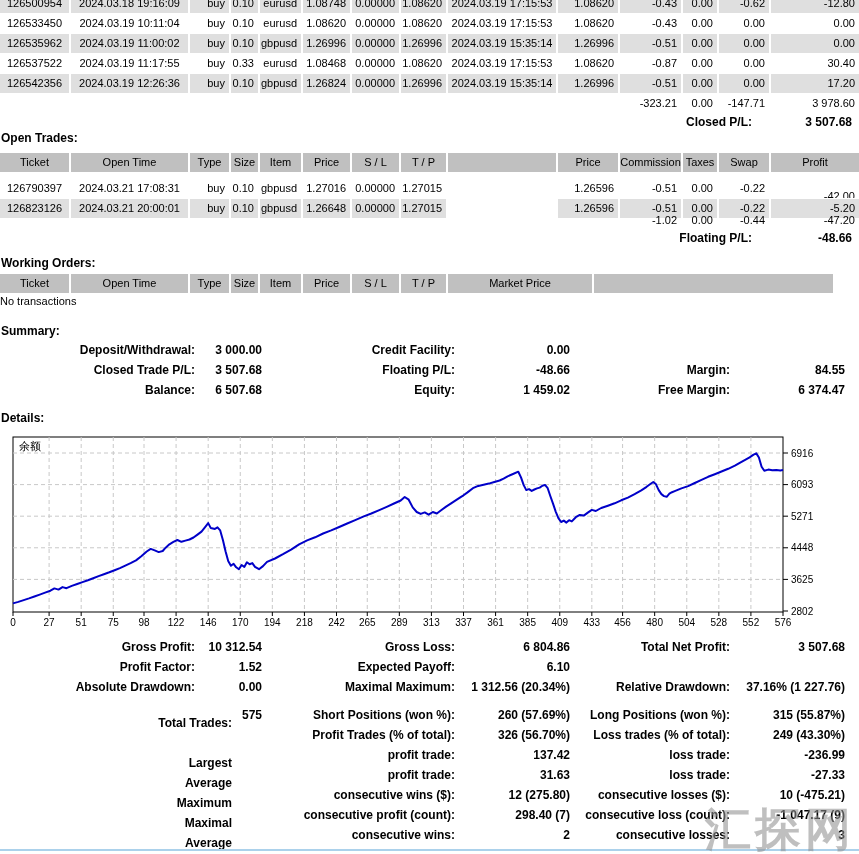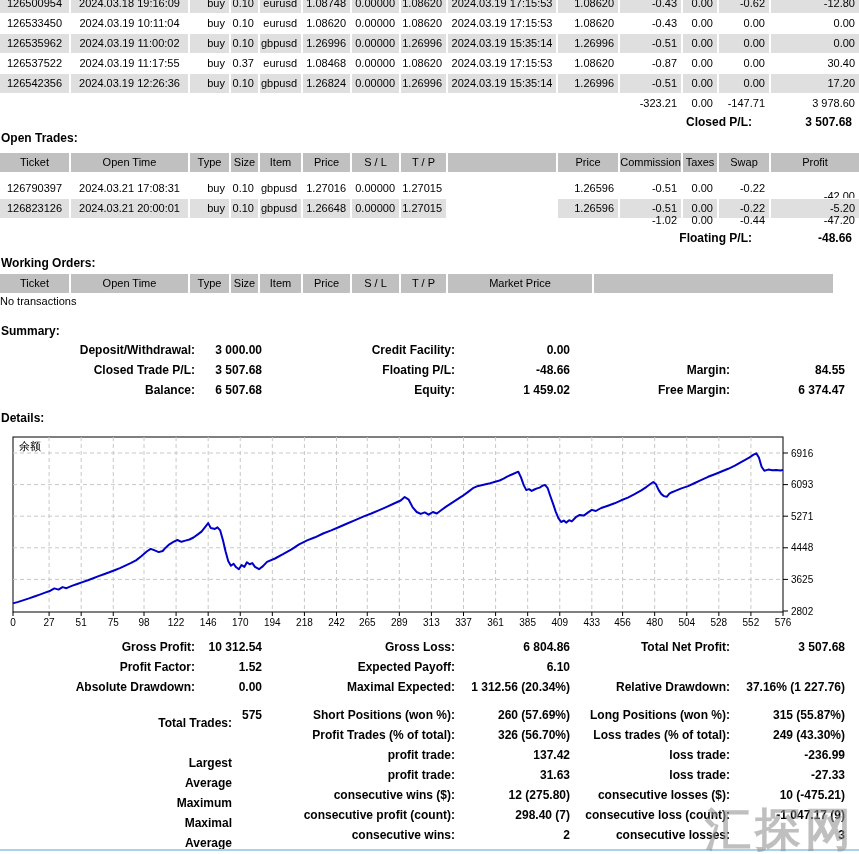--- a/index.html
+++ b/index.html
@@ -82,21 +82,21 @@
         <div class="cell right shaded" style="width: 60px;">1.26996</div>
         <div class="cell right shaded" style="width: 61px;">-0.51</div>
         <div class="cell right shaded" style="width: 34px;">0.00</div>
         <div class="cell right shaded" style="width: 50px;">0.00</div>
         <div class="cell right shaded" style="width: 88px;">0.00</div>
       </div>
       <div class="trow">
         <div class="cell center plain" style="width: 69px;">126537522</div>
         <div class="cell center plain" style="width: 117px;">2024.03.19 11:17:55</div>
         <div class="cell right plain" style="width: 39px;">buy</div>
-        <div class="cell right plain" style="width: 27px;">0.37</div>
+        <div class="cell right plain" style="width: 27px;">0.33</div>
         <div class="cell right plain" style="width: 41px;">eurusd</div>
         <div class="cell right plain" style="width: 47px;">1.08468</div>
         <div class="cell right plain" style="width: 47px;">0.00000</div>
         <div class="cell right plain" style="width: 45px;">1.08620</div>
         <div class="cell center plain" style="width: 108px;">2024.03.19 17:15:53</div>
         <div class="cell right plain" style="width: 60px;">1.08620</div>
         <div class="cell right plain" style="width: 61px;">-0.87</div>
         <div class="cell right plain" style="width: 34px;">0.00</div>
         <div class="cell right plain" style="width: 50px;">0.00</div>
         <div class="cell right plain" style="width: 88px;">30.40</div>
@@ -350,21 +350,21 @@
         <span class="sc1">Profit Factor:</span>
         <span class="sv1">1.52</span>
         <span class="sc2">Expected Payoff:</span>
         <span class="sv2">6.10</span>
         <span class="sc3"></span>
         <span class="sv3"></span>
       </div>
       <div class="srow">
         <span class="sc1">Absolute Drawdown:</span>
         <span class="sv1">0.00</span>
-        <span class="sc2">Maximal Expected:</span>
+        <span class="sc2">Maximal Maximum:</span>
         <span class="sv2">1 312.56 (20.34%)</span>
         <span class="sc3">Relative Drawdown:</span>
         <span class="sv3">37.16% (1 227.76)</span>
       </div>
     </div>
   <div class="abs" id="trade-stats" style="top:707px">
       <div class="srow">
         <span class="sct">Total Trades:</span>
         <span class="svt">575</span>
         <span class="sc2">Short Positions (won %):</span>

